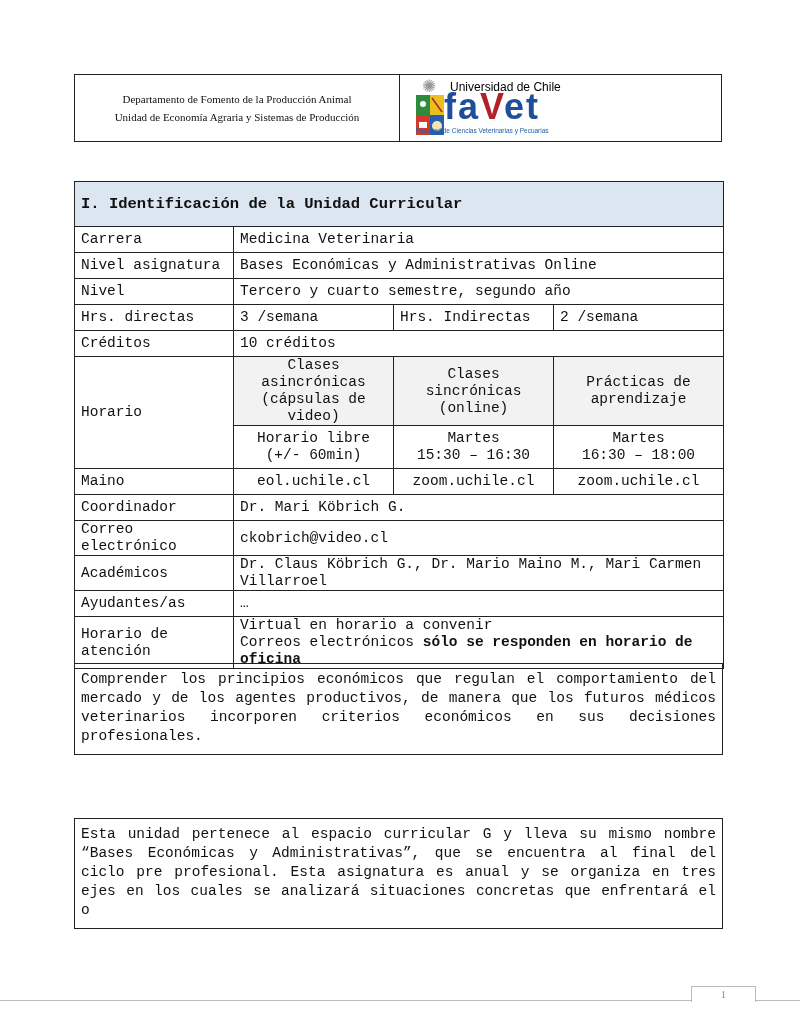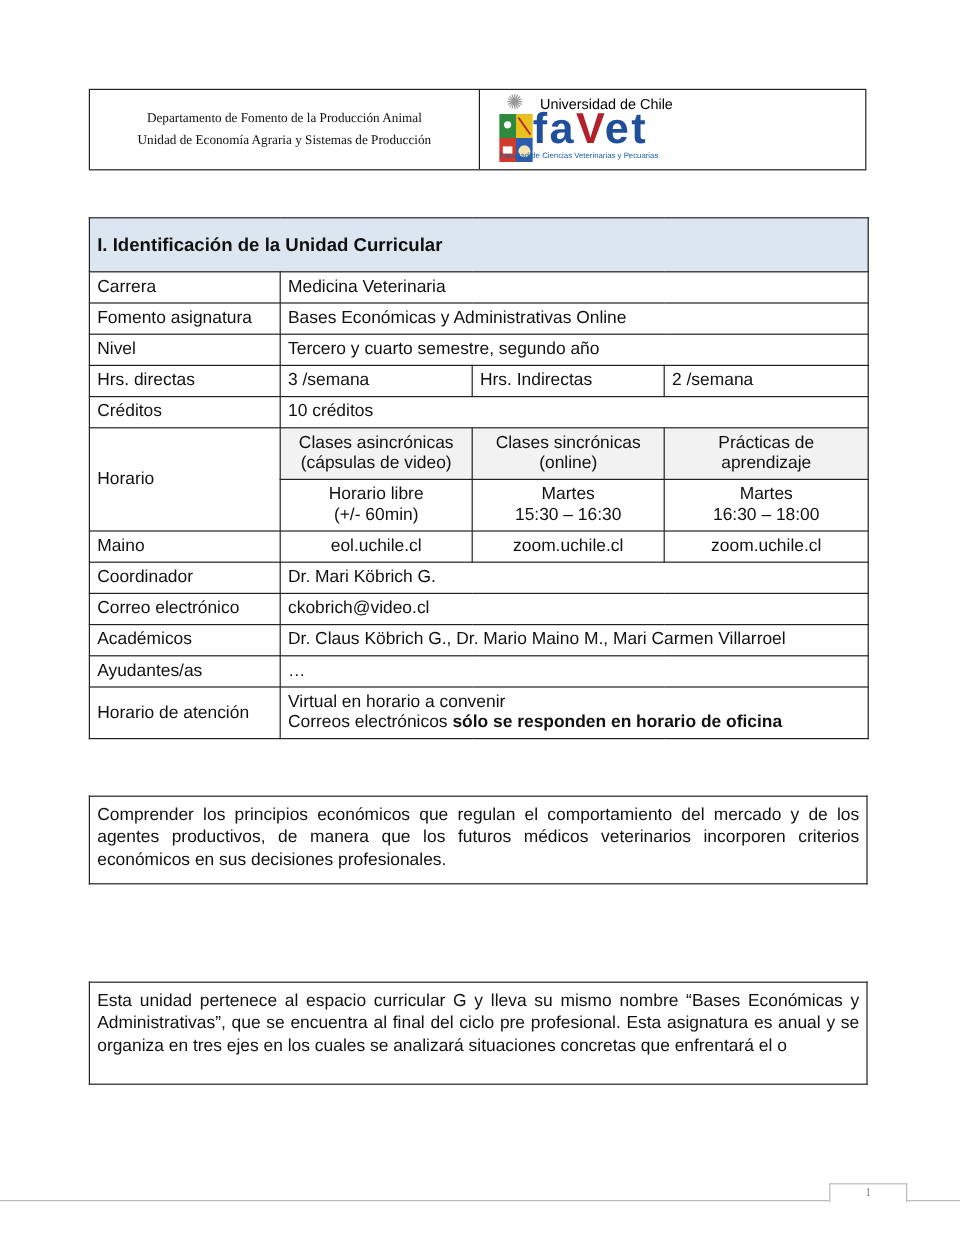--- a/index.html
+++ b/index.html
@@ -12,21 +12,21 @@
   #hdr .left { width:324px; border-right:1.5px solid #222; display:flex; flex-direction:column; justify-content:center; align-items:center; font-size:11px; line-height:18px; font-family:"Liberation Serif","DejaVu Serif",serif;text-align:right; }
   #hdr .right { flex:1; position:relative; }
   .logo-shield { position:absolute; left:16px; top:20px; width:28px; height:40px; }
   .logo-sun { position:absolute; left:18px; top:2px; width:22px; height:18px; color:#999; font-size:17px; line-height:18px; text-align:center; }
   .logo-uni { position:absolute; left:50px; top:5px; font-family:"Liberation Sans",sans-serif; font-size:12px; color:#000000; }
   .logo-favet { position:absolute; left:44px; top:12px; font-family:"Liberation Sans",sans-serif; font-weight:bold; font-size:36px; color:#1f4f9a; letter-spacing:2px; line-height:40px; }
   .logo-favet .v { color:#b3202a; }
   .logo-fac { position:absolute; left:16px; top:52px; font-family:"Liberation Sans",sans-serif; font-size:6.5px; color:#1f5fa8; }
 
   
-  table { border-collapse:collapse; position:absolute; left:74px; width:649px; font-family:Liberation Sans, sans-serif; font-size:14.5px; table-layout:fixed; }
+  table { border-collapse:collapse; position:absolute; left:74px; width:649px; font-family:Liberation Mono, monospace; font-size:14.5px; table-layout:fixed; }
   td { border:1.3px solid #222; padding:0 6px; vertical-align:middle; line-height:17px; }
   td.sec { background:#dce6f1; font-weight:bold; font-size:15.5px; height:44px; }
   td.c { text-align:center; }
   td.sub { background:#f2f2f2; }
   tr.r td { height:25px; }
   .bold { font-weight:bold; }
   td.para { text-align:justify; vertical-align:top; padding:6px 6px 8px 6px; line-height:19px; }
 
   
   #footline { left:0; top:1000px; width:800px; height:0; border-top:1.3px solid #bbb; }
@@ -67,21 +67,21 @@
     </colgroup>
   <tbody>
       <tr>
         <td class="sec" colspan="4">I. Identificación de la Unidad Curricular</td>
       </tr>
   <tr class="r">
     <td>Carrera</td>
     <td colspan="3">Medicina Veterinaria</td>
   </tr>
   <tr class="r">
-    <td>Fomento asignatura</td>
+    <td>Nivel asignatura</td>
     <td colspan="3">Bases Económicas y Administrativas Online</td>
   </tr>
   <tr class="r">
     <td>Nivel</td>
     <td colspan="3">Tercero y cuarto semestre, segundo año</td>
   </tr>
   <tr class="r">
     <td>Hrs. directas</td>
     <td>3 /semana</td>
     <td>Hrs. Indirectas</td>

